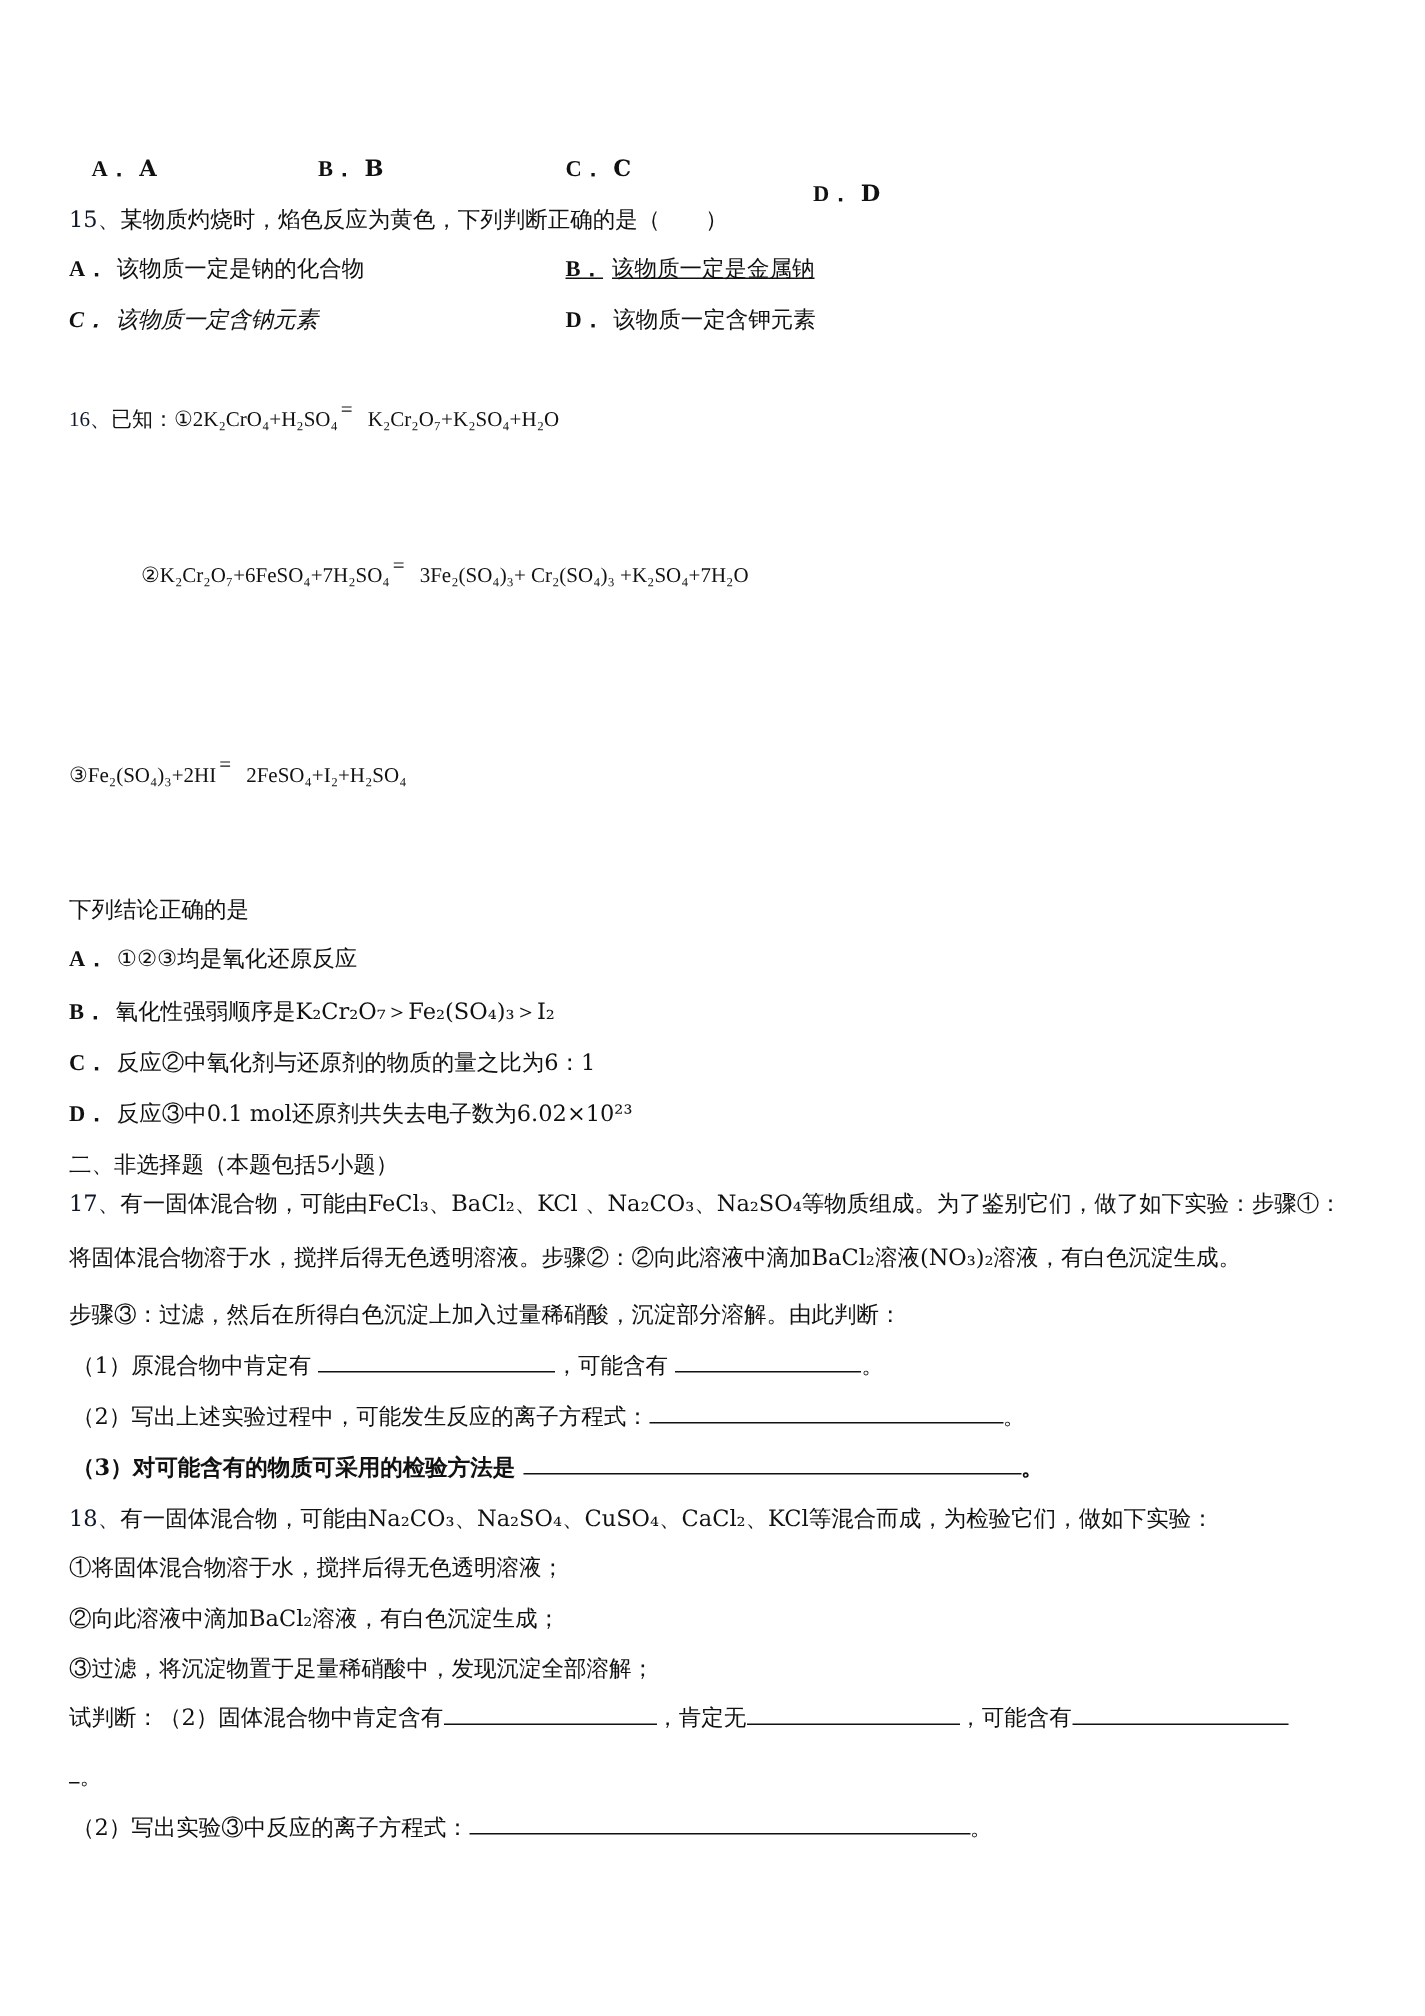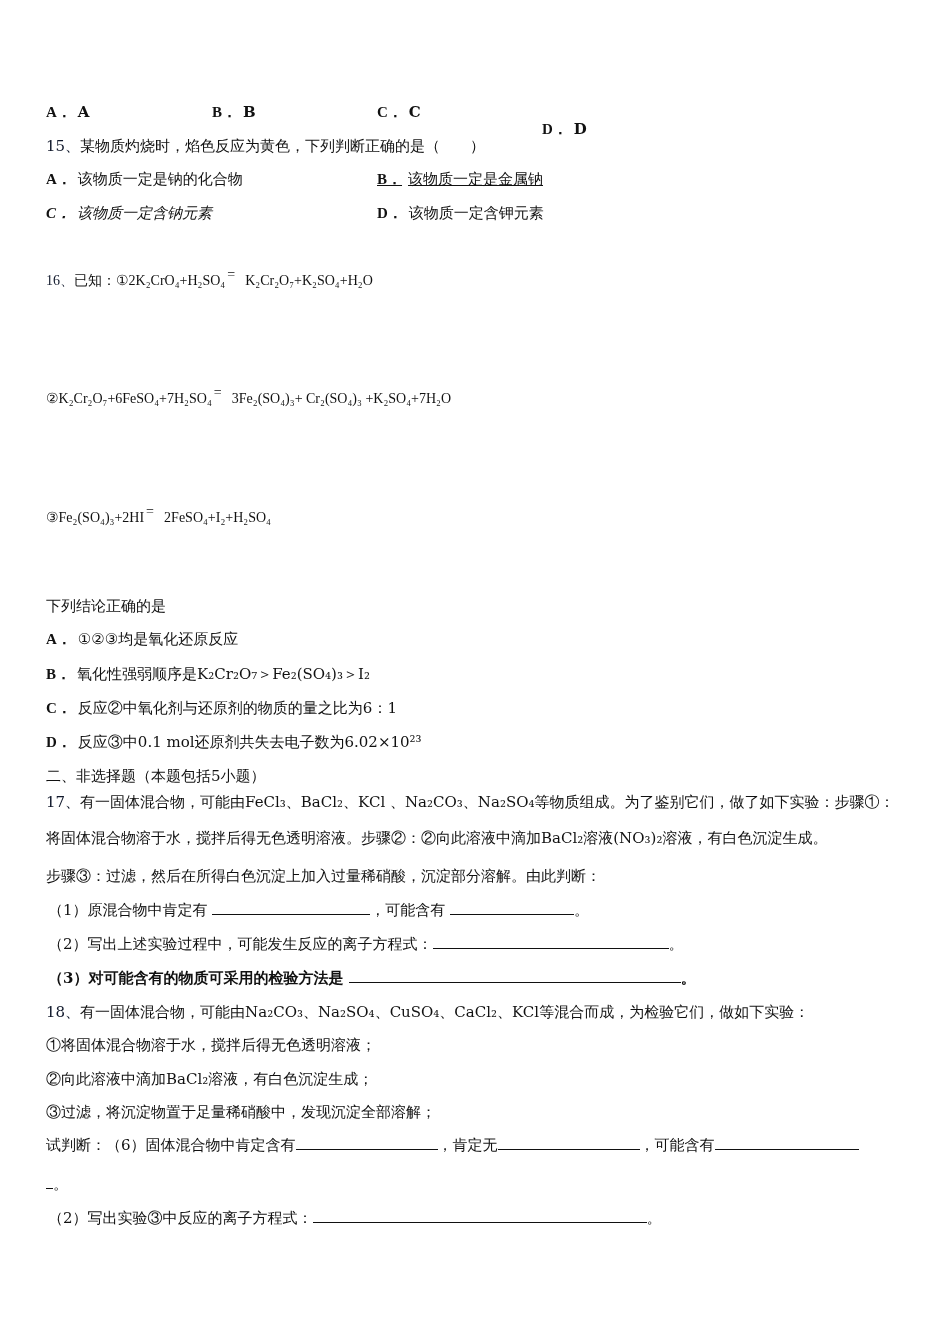--- a/index.html
+++ b/index.html
@@ -53,21 +53,21 @@
   }
   .formula {
     font-family: "Liberation Serif", serif;
     letter-spacing: 0px;
   }
 </style>
 </head>
 <body>
 
 <div class="line opt-row" style="top:102px;width:880px;">
-  <span class="opt" style="left:0px;text-align:center;"><span class="letter">A．</span><span class="bold">A</span></span>
+  <span class="opt" style="left:15px;text-align:center;"><span class="letter">A．</span><span class="bold">A</span></span>
   <span class="opt" style="left:166px;"><span class="letter">B．</span><span class="bold">B</span></span>
   <span class="opt" style="left:331px;"><span class="letter">C．</span><span class="bold">C</span></span>
   <span class="opt" style="left:496px;margin-top:17px;"><span class="letter">D．</span><span class="bold">D</span></span>
 </div>
 
 <div class="line" style="top:136px;">
   <span class="num">15、</span><span>某物质灼烧时，焰色反应为黄色，下列判断正确的是（　　）</span>
 </div>
 <div class="line opt-row" style="top:169px;width:880px;">
   <span class="opt" style="left:0px;"><span class="letter">A．</span><span>该物质一定是钠的化合物</span></span>
@@ -75,21 +75,21 @@
 </div>
 <div class="line opt-row" style="top:203px;width:880px;">
   <span class="opt" style="left:0px;font-style:italic;"><span class="letter">C．</span><span>该物质一定含钠元素</span></span>
   <span class="opt" style="left:331px;"><span class="letter">D．</span><span>该物质一定含钾元素</span></span>
 </div>
 
 <div class="line formula" style="top:270px;font-size:14px;">
   <span class="num">16、</span><span style="font-family:'DejaVu Serif',serif;">已知：</span><span>①</span><span>2K₂CrO₄+H₂SO₄</span><span class="eq"><span class="eqmark">=</span></span><span>K₂Cr₂O₇+K₂SO₄+H₂O</span>
 </div>
 
-<div class="line formula" style="top:389px;font-size:14px;">
+<div class="line formula" style="top:375px;font-size:14px;margin-left:48px;">
   <span>②</span><span>K₂Cr₂O₇+6FeSO₄+7H₂SO₄</span><span class="eq"><span class="eqmark">=</span></span><span>3Fe₂(SO₄)₃+ Cr₂(SO₄)₃ +K₂SO₄+7H₂O</span>
 </div>
 
 <div class="line formula" style="top:508px;font-size:14px;">
   <span>③</span><span>Fe₂(SO₄)₃+2HI</span><span class="eq"><span class="eqmark">=</span></span><span>2FeSO₄+I₂+H₂SO₄</span>
 </div>
 
 <div class="line" style="top:596px;">下列结论正确的是</div>
 
 <div class="line" style="top:629px;">
@@ -124,20 +124,20 @@
 </div>
 
 <div class="line" style="top:1002px;">
   <span class="num">18、</span><span>有一固体混合物，可能由Na₂CO₃、Na₂SO₄、CuSO₄、CaCl₂、KCl等混合而成，为检验它们，做如下实验：</span>
 </div>
 <div class="line" style="top:1035px;">①将固体混合物溶于水，搅拌后得无色透明溶液；</div>
 <div class="line" style="top:1069px;">②向此溶液中滴加BaCl₂溶液，有白色沉淀生成；</div>
 <div class="line" style="top:1102px;">③过滤，将沉淀物置于足量稀硝酸中，发现沉淀全部溶解；</div>
 
 <div class="line" style="top:1135px;">
-  <span>试判断：（6）固体混合物中肯定含有</span><span class="blank" style="width:142px;"></span><span>，肯定无</span><span class="blank" style="width:142px;"></span><span>，可能含有</span><span class="blank" style="width:144px;"></span>
+  <span>试判断：（2）固体混合物中肯定含有</span><span class="blank" style="width:142px;"></span><span>，肯定无</span><span class="blank" style="width:142px;"></span><span>，可能含有</span><span class="blank" style="width:144px;"></span>
 </div>
 <div class="line" style="top:1174px;">
   <span class="blank" style="width:7px;"></span><span>。</span>
 </div>
 <div class="line" style="top:1208px;left:48px;">
   <span>（2）写出实验③中反应的离子方程式：</span><span class="blank" style="width:334px;"></span><span>。</span>
 </div>
 
 </body></html>

